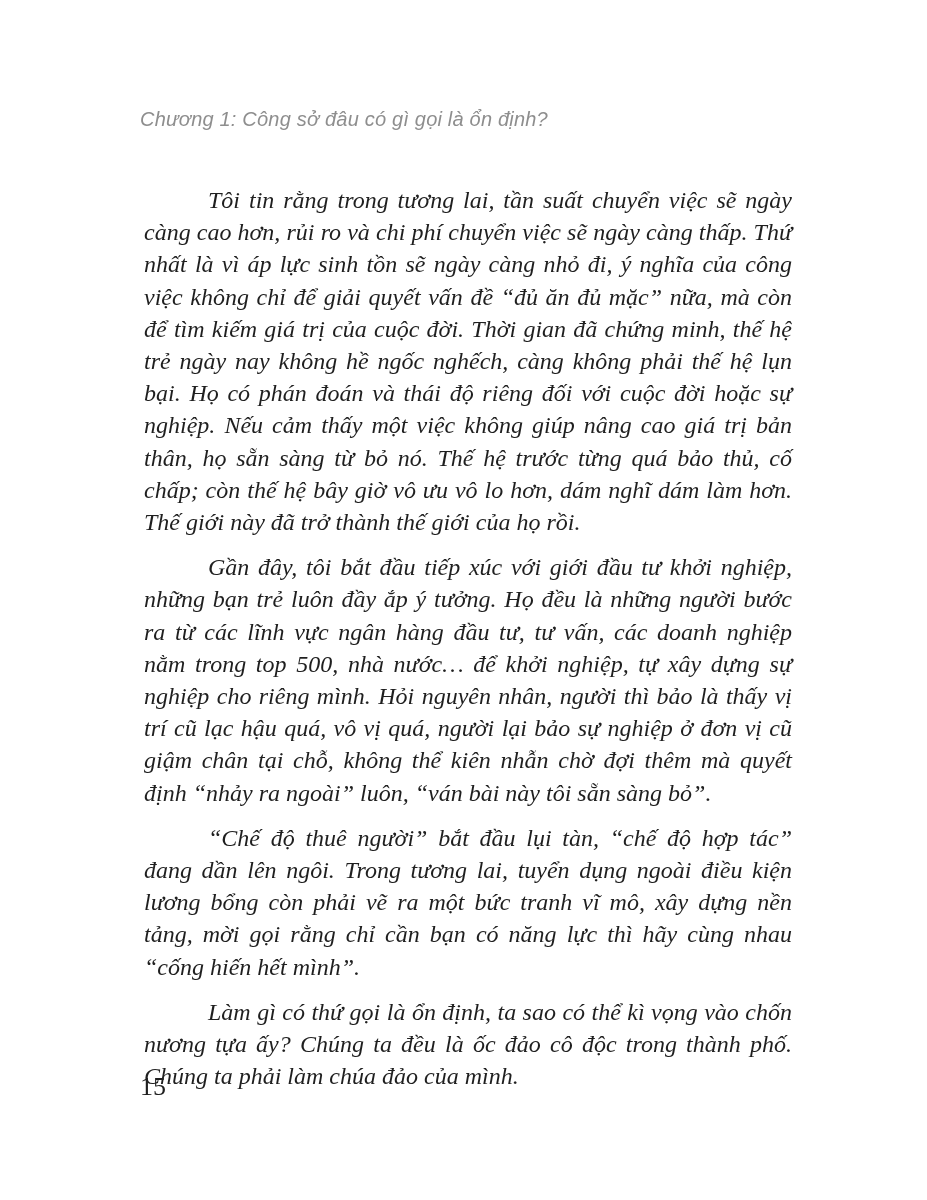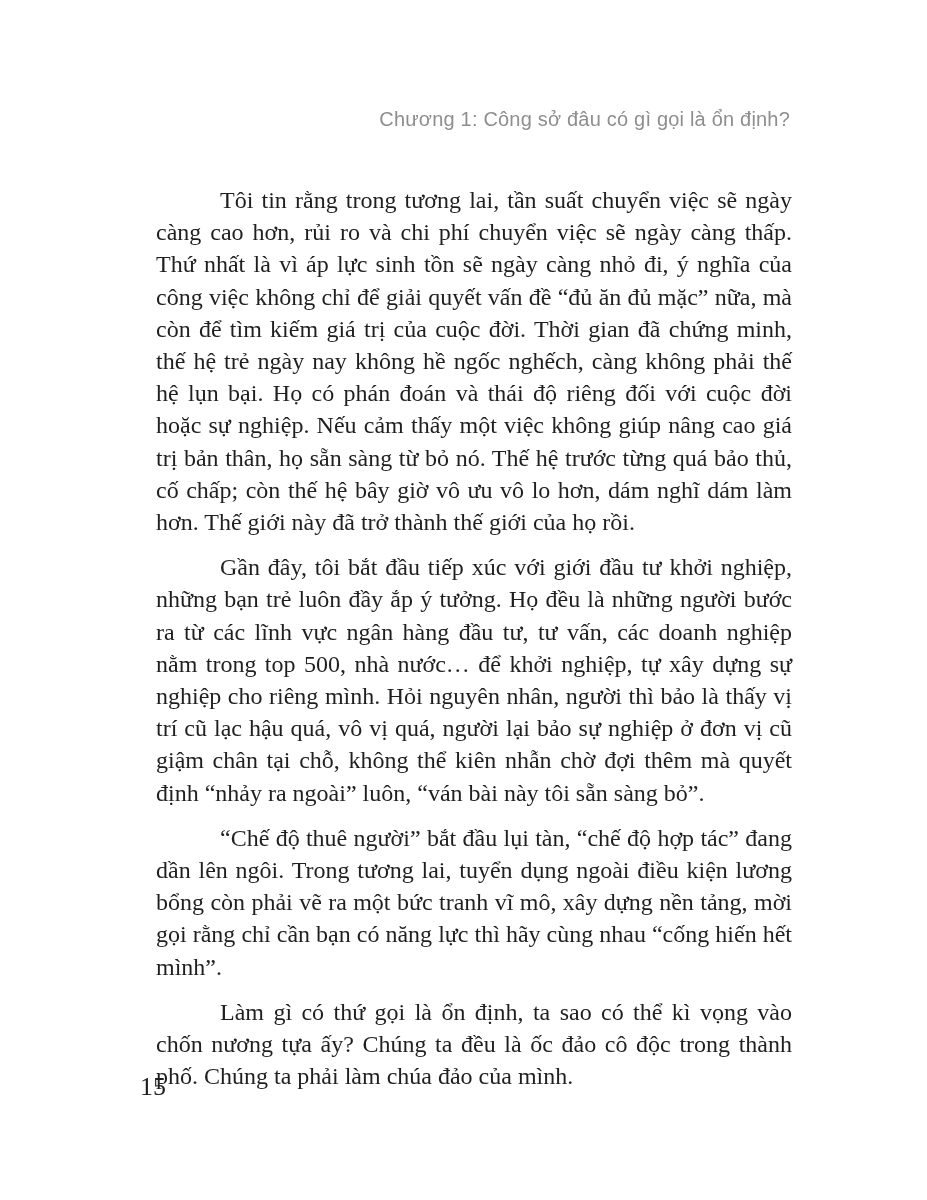--- a/index.html
+++ b/index.html
@@ -13,40 +13,42 @@
     height: 1200px;
     background: #ffffff;
     overflow: hidden;
     font-family: "Liberation Serif", serif;
   }
   .running-header {
     position: absolute;
     top: 108px;
     left: 140px;
     width: 650px;
-    text-align: right;
+    text-align: left;
     font-family: "Liberation Sans", sans-serif;
+    font-style: italic;
     font-size: 20px;
     letter-spacing: 0.2px;
     color: #8e8e8e;
   }
   .content {
     position: absolute;
     top: 184px;
     left: 140px;
     width: 652px;
     font-size: 24px;
     line-height: 32.2px;
     color: #1f1f1f;
     text-align: justify;
     text-justify: inter-word;
   }
   .content p {
-    margin: 0 0 13px 16px;
+    margin: 0 0 13px 4px;
     text-indent: 64px;
+    font-style: italic;
   }
   .page-number {
     position: absolute;
     top: 1072px;
     left: 140px;
     width: 652px;
     font-size: 26px;
     color: #1f1f1f;
   }
 </style>

